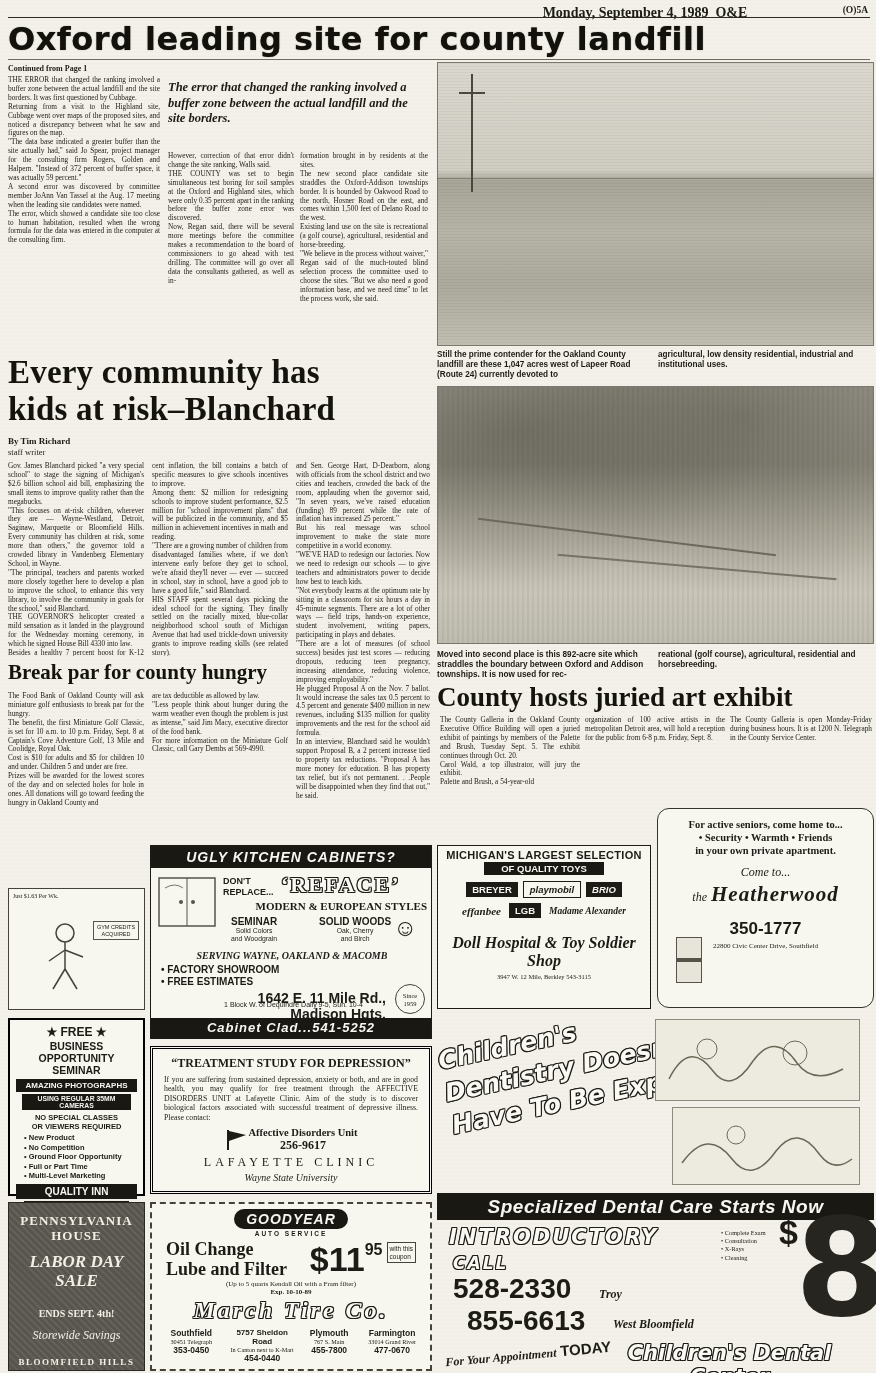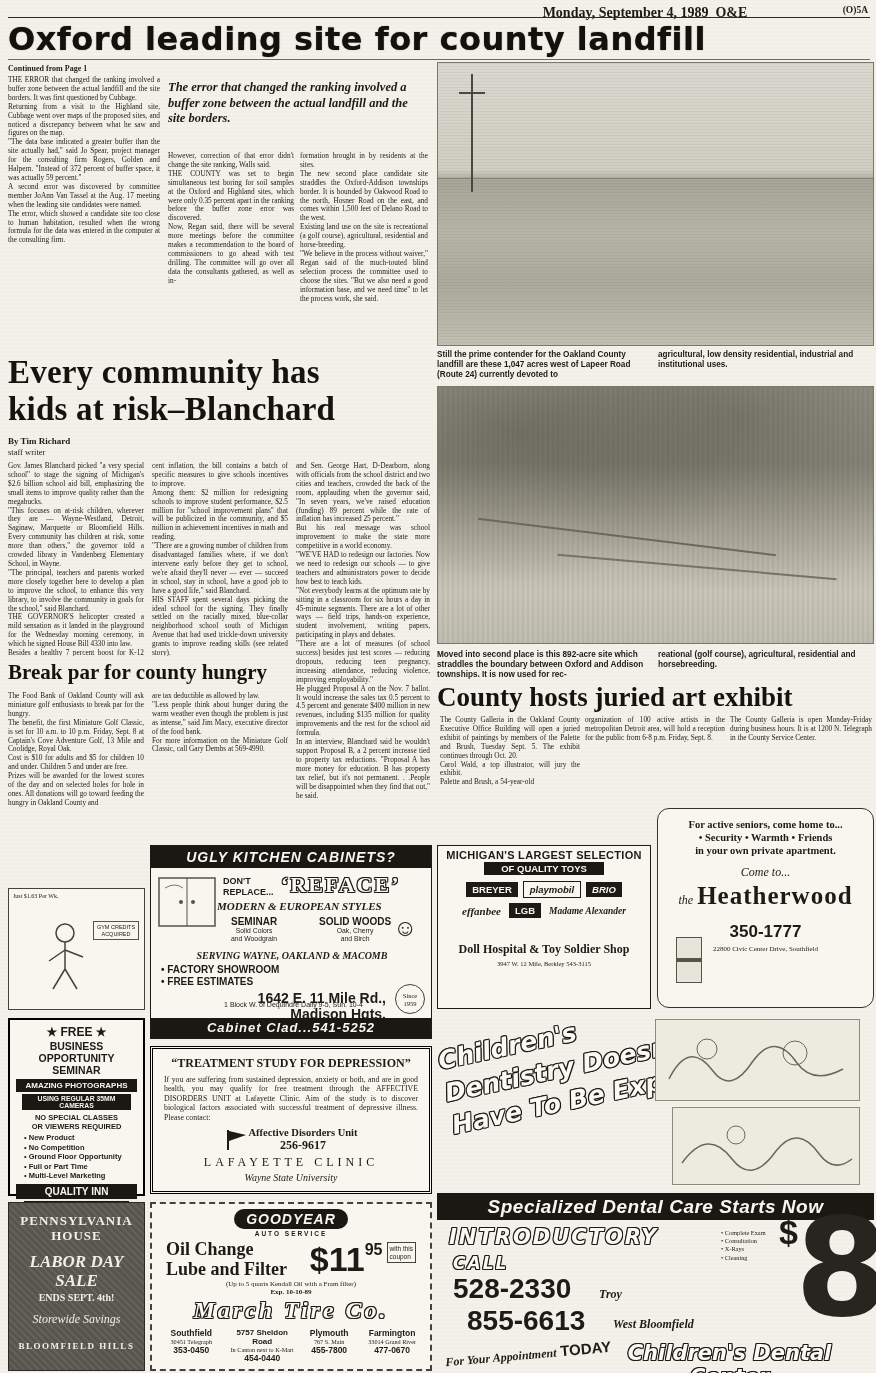--- a/index.html
+++ b/index.html
@@ -31,21 +31,21 @@
       radial-gradient(ellipse at 18% 18%,rgba(60,58,48,.38),transparent 50%),
       radial-gradient(ellipse at 70% 12%,rgba(60,58,48,.32),transparent 55%),
       linear-gradient(180deg,#9a988c 0%,#8f8d80 30%,#b0ad9f 55%,#c9c6b9 80%,#bebbaf 100%);
       box-shadow:inset 0 0 0 1px #7a786c}
   .sketch{background:#edebdf;box-shadow:inset 0 0 0 1px #8e8b7c}
   .chip{display:inline-block;padding:2px 6px;font:bold 9.5px "Liberation Sans",sans-serif}
   .chip-dark{background:#1c1b15;color:#f7f6ef}
   .chip-line{border:1.5px solid #1c1b15;color:#1c1b15;font-style:italic}
   .chip-script{font:italic bold 11px "Liberation Serif",serif;padding:1px 3px}
   .hw-the{font-style:italic;font-size:12px}
-  .hw-name{font-weight:bold;font-size:25px;letter-spacing:1px}
+  .hw-name{font-style:italic;font-weight:bold;font-size:21px;letter-spacing:1px}
   .ph-texture{background-color:#57554e;background-image:repeating-linear-gradient(45deg,rgba(255,255,255,.07) 0 2px,transparent 2px 5px)}
 </style>
 </head>
 <body>
 
 <div id="page">
 
   <div class="a" style="left:530px;top:5px;width:230px;text-align:center;font-weight:bold;font-size:14px">
     <span>Monday, September 4, 1989</span>&nbsp;&nbsp;<span>O&amp;E</span>
   </div>
@@ -142,37 +142,37 @@
     <div class="sans" style="text-align:center;margin-top:3px;font-weight:bold;font-size:11px;letter-spacing:.3px">MICHIGAN'S LARGEST SELECTION</div>
     <div class="bar" style="width:120px;height:13px;margin:1px auto 0;font-size:9.5px;line-height:13px">OF QUALITY TOYS</div>
     <div style="display:flex;flex-wrap:wrap;gap:5px;justify-content:center;align-items:center;padding:6px 6px 0">
       <span class="chip chip-dark">BREYER</span>
       <span class="chip chip-line">playmobil</span>
       <span class="chip chip-dark" style="font-style:italic">BRIO</span>
       <span class="chip chip-script">effanbee</span>
       <span class="chip chip-dark">LGB</span>
       <span class="chip chip-script" style="font-size:9.5px">Madame Alexander</span>
     </div>
-    <div style="text-align:center;font-weight:bold;font-size:12px;margin-top:24px">Doll Hospital &amp; Toy Soldier Shop</div>
+    <div style="text-align:center;font-style:italic;font-weight:bold;font-size:16px;margin-top:16px">Doll Hospital &amp; Toy Soldier Shop</div>
     <div style="text-align:center;font-size:6.5px;margin-top:3px">3947 W. 12 Mile, Berkley   543-3115</div>
   </div>
 
   <div class="a ad" style="left:150px;top:845px;width:282px;height:194px;border:1.5px solid #1c1b15">
     <div class="bar" style="position:absolute;left:0;top:0;right:0;height:22px;line-height:22px;font-style:italic;font-size:14px;letter-spacing:1px">UGLY KITCHEN CABINETS?</div>
     <svg class="a" style="left:6px;top:28px" width="60" height="56" viewBox="0 0 60 56">
       <rect x="2" y="4" width="56" height="48" fill="none" stroke="#55534a" stroke-width="1.5"></rect>
       <line x1="30" y1="4" x2="30" y2="52" stroke="#55534a"></line>
       <circle cx="24" cy="28" r="2" fill="#55534a"></circle>
         <circle cx="36" cy="28" r="2" fill="#55534a"></circle>
       <path d="M8 14 q10 -6 18 0" fill="none" stroke="#77746a"></path>
     </svg>
     <div class="a sans" style="left:72px;top:30px;font-weight:bold;font-size:9px">DON'T</div>
     <div class="a sans" style="left:72px;top:41px;font-weight:bold;font-size:9px">REPLACE...</div>
     <div class="a outl" style="left:130px;top:26px;font-weight:bold;font-size:22px;letter-spacing:2px;font-family:'Liberation Serif',serif">‘REFACE’</div>
-    <div class="a" style="left:66px;top:54px;width:210px;text-align:left;font-style:italic;font-weight:bold;font-size:11px">MODERN &amp; EUROPEAN STYLES</div>
+    <div class="a" style="left:66px;top:54px;width:210px;text-align:right;font-weight:bold;font-size:11px">MODERN &amp; EUROPEAN STYLES</div>
     <div class="a sans" style="left:80px;top:70px;text-align:center">
       <div style="font-weight:bold;font-size:10px">SEMINAR</div>
       <div class="pre" style="font-size:6.8px;line-height:8px">Solid Colors
 and Woodgrain</div>
     </div>
     <div class="a sans" style="left:168px;top:70px;text-align:center">
       <div style="font-weight:bold;font-size:10px">SOLID WOODS</div>
       <div class="pre" style="font-size:6.8px;line-height:8px">Oak, Cherry
 and Birch</div>
     </div>
@@ -236,21 +236,21 @@
     </div>
     <div style="text-align:center;font-size:12px;letter-spacing:4px;margin-top:2px">LAFAYETTE CLINIC</div>
     <div style="text-align:center;font-style:italic;font-size:10px;margin-top:2px">Wayne State University</div>
   </div>
 
   <div class="a ph-texture" style="left:8px;top:1202px;width:137px;height:169px;border:1px solid #2a2923;color:#f2efe4;text-align:center;padding-top:10px">
     <div class="pre" style="font-weight:bold;font-size:13px;line-height:15px;letter-spacing:1px">PENNSYLVANIA
 HOUSE</div>
     <div class="pre" style="font-style:italic;font-weight:bold;font-size:17px;line-height:19px;margin-top:9px">LABOR DAY
 SALE</div>
-    <div style="font-weight:bold;font-size:10px;margin-top:2px">ENDS SEPT. 4th!</div>
+    <div style="font-weight:bold;font-size:10px;margin-top:18px">ENDS SEPT. 4th!</div>
     <div style="font-style:italic;font-size:12px;margin-top:9px">Storewide Savings</div>
     <div style="font-weight:bold;font-size:9px;letter-spacing:1.5px;margin-top:14px">BLOOMFIELD HILLS</div>
   </div>
 
   <div class="a ad" style="left:150px;top:1202px;width:282px;height:169px;border:2.5px dashed #44423a;padding-top:5px">
     <div style="text-align:center">
       <span class="bar" style="display:inline-block;border-radius:10px;padding:2px 12px;font-style:italic;font-size:14px;letter-spacing:1px">GOODYEAR</span>
       <div class="sans" style="font-weight:bold;font-size:6.5px;letter-spacing:2px;margin-top:1px">AUTO SERVICE</div>
     </div>
     <div style="display:flex;align-items:center;justify-content:space-between;margin:2px 14px 0">

